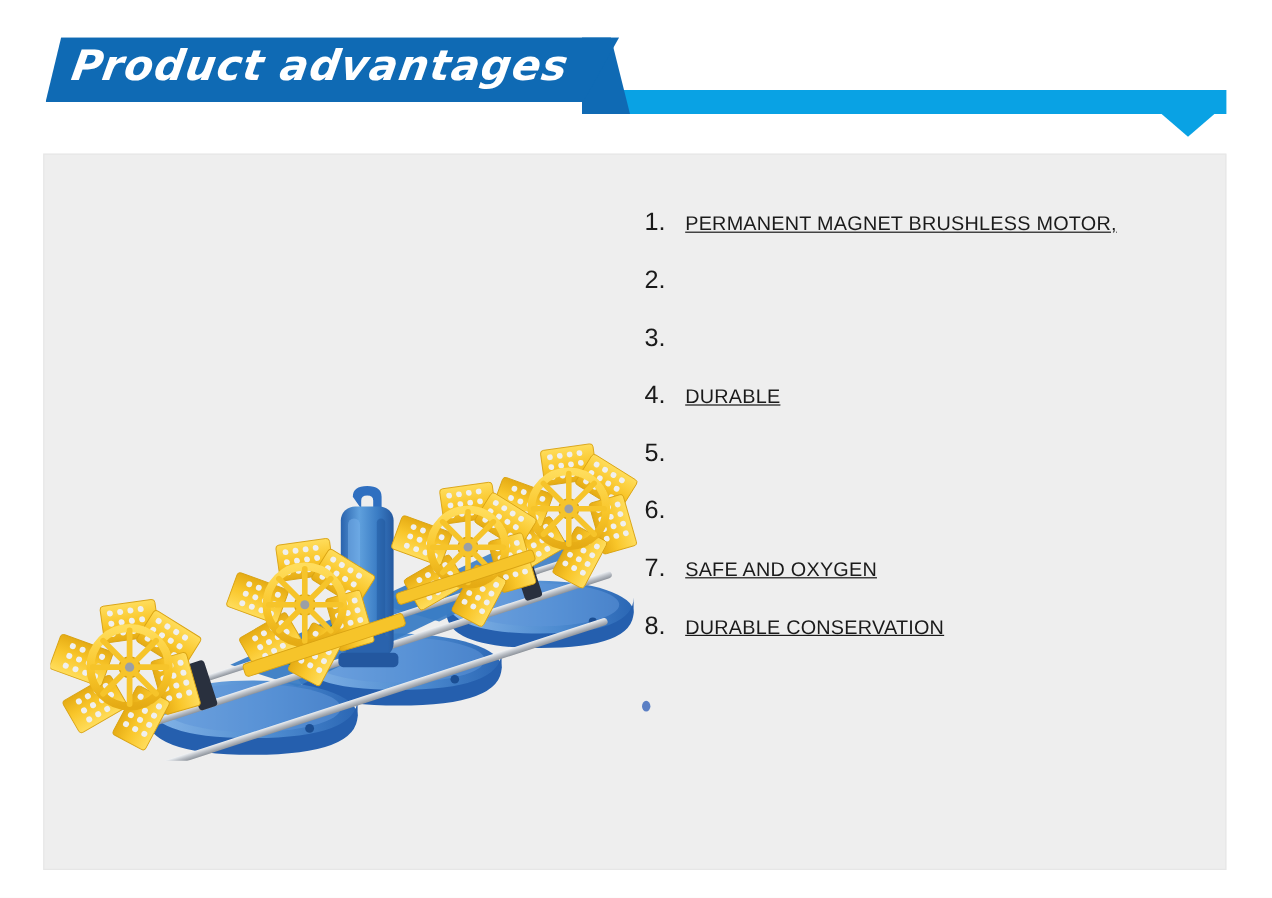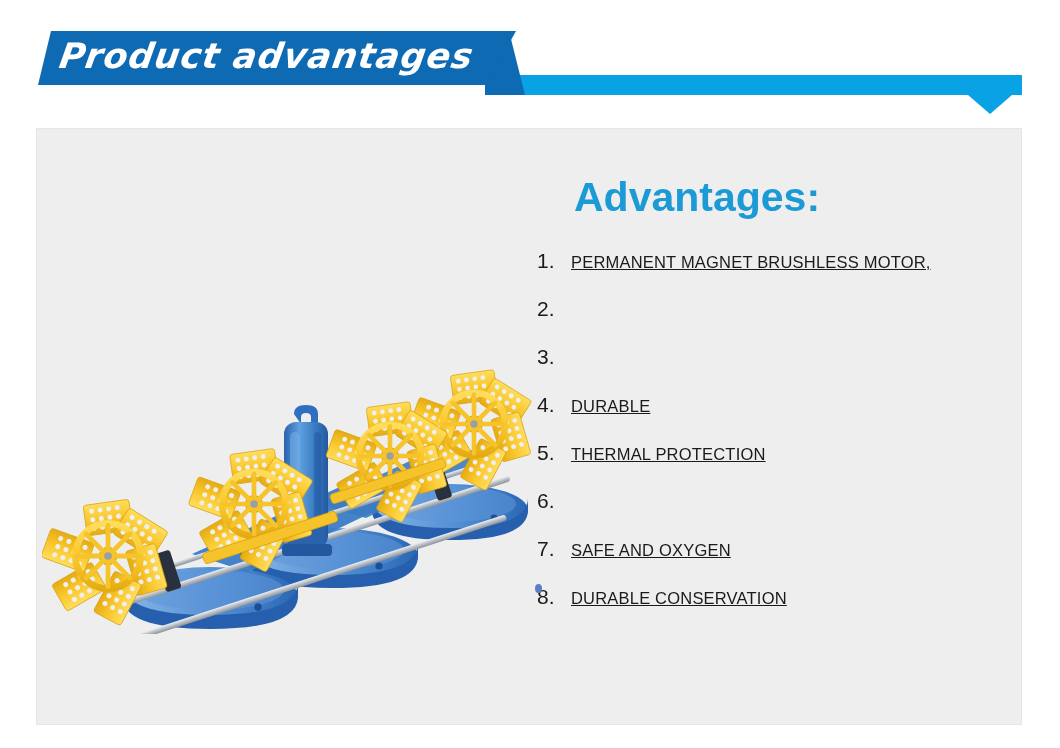--- a/index.html
+++ b/index.html
@@ -308,39 +308,37 @@
           </g>
 
         <g fill="#f6c42a" stroke="#d9a313" stroke-width="0.8">
           <rect x="158" y="228" width="140" height="11" rx="3" transform="rotate(-18 228 233)"></rect>
           <rect x="286" y="172" width="120" height="10" rx="3" transform="rotate(-18 346 177)"></rect>
         </g>
       </svg>
     </div>
 
     <div class="adv">
-      <div class="adv-title">Advantages:</div>
       <ul class="adv-list">
         <li class="adv-item">
           <span class="adv-num">1.</span>
           <span class="adv-text">PERMANENT MAGNET BRUSHLESS MOTOR,</span>
         </li>
         <li class="adv-item">
           <span class="adv-num">2.</span>
         </li>
         <li class="adv-item">
           <span class="adv-num">3.</span>
         </li>
         <li class="adv-item">
           <span class="adv-num">4.</span>
           <span class="adv-text">DURABLE</span>
         </li>
         <li class="adv-item">
           <span class="adv-num">5.</span>
-          <span class="adv-text">THERMAL PROTECTION</span>
         </li>
         <li class="adv-item">
           <span class="adv-num">6.</span>
         </li>
         <li class="adv-item">
           <span class="adv-num">7.</span>
           <span class="adv-text">SAFE AND OXYGEN</span>
         </li>
         <li class="adv-item">
           <span class="adv-num">8.</span>

